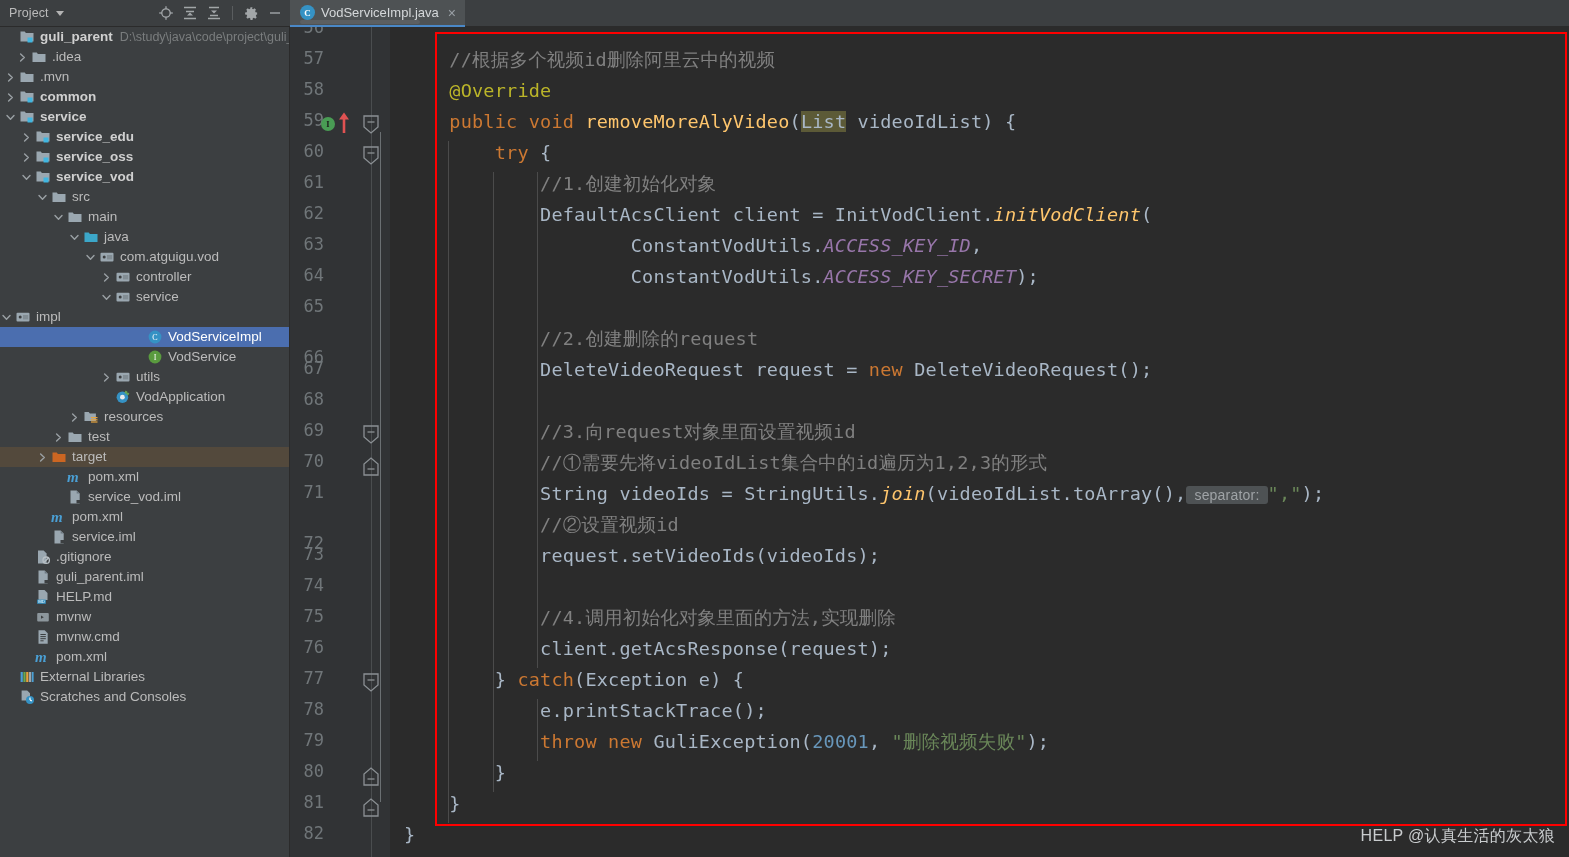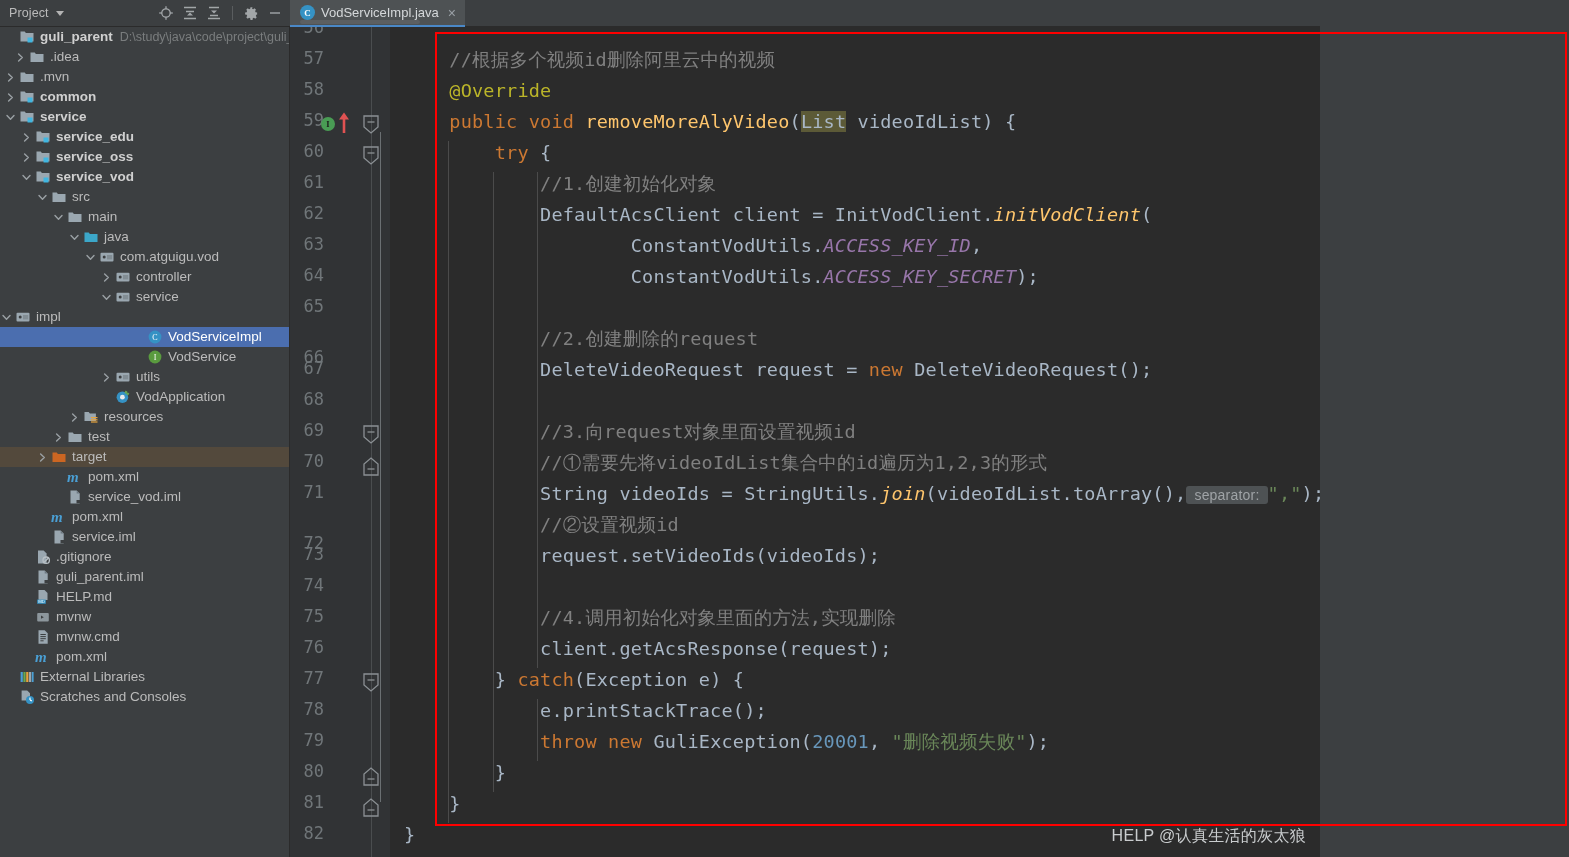--- a/index.html
+++ b/index.html
@@ -2,21 +2,21 @@
 <html><head>
 <meta charset="utf-8">
 <style>
   * { box-sizing: border-box; margin: 0; padding: 0; }
   html, body {
     width: 1569px; height: 857px;
     background: #3c3f41;
     font-family: "Liberation Sans", sans-serif;
     overflow: hidden;
   }
-  #app { position: relative; width: 1320px; height: 857px; display: flex; flex-direction: column; }
+  #app { position: relative; width: 1569px; height: 857px; display: flex; flex-direction: column; }
 
   
   .topbar { height: 27px; display: flex; align-items: stretch; background: #3c3f41; flex: 0 0 27px; }
   .tool-header {
     width: 290px; background: #3c3f41; display: flex; align-items: center;
     padding: 0 4px 0 9px; border-bottom: 1px solid #2b2b2b;
   }
   .tool-title { color: #bbbbbb; font-size: 12.5px; letter-spacing: .1px; }
   .caret-down { width: 0; height: 0; border-left: 4px solid transparent; border-right: 4px solid transparent;
                 border-top: 5px solid #b4b4b4; margin-left: 7px; }
@@ -168,21 +168,21 @@
     <div class="tree" id="tree">
         <div class="row" style="padding-left: 4px;">
           <span class="twisty"></span>
           <span class="ico"><svg width="16" height="16" viewBox="0 0 16 16">
               <path fill="#9aa7b0" d="M1.5 2.5h4.2l1.2 1.4h7.6v8.6H1.5z"></path>
               <rect x="8.5" y="8.5" width="5" height="5" fill="#40b6e0"></rect>
             </svg></span>
           <span class="lbl bold">guli_parent</span>
           <span class="path-hint">D:\study\java\code\project\guli_pa</span>
         </div>
-        <div class="row" style="padding-left: 4px; margin-left: 10px;">
+        <div class="row" style="padding-left: 16px;">
           <span class="twisty">
             <svg width="13" height="13" viewBox="0 0 13 13">
               <path d="M4.6 3 L8.3 6.5 L4.6 10" fill="none" stroke="#9aa0a4" stroke-width="1.4" stroke-linecap="round" stroke-linejoin="round"></path>
             </svg>
           </span>
           <span class="ico"><svg width="16" height="16" viewBox="0 0 16 16">
               <path fill="#9aa7b0" d="M1.5 3.5h4.2l1.2 1.4h7.6v8H1.5z"></path>
             </svg></span>
           <span class="lbl">.idea</span>
         </div>

